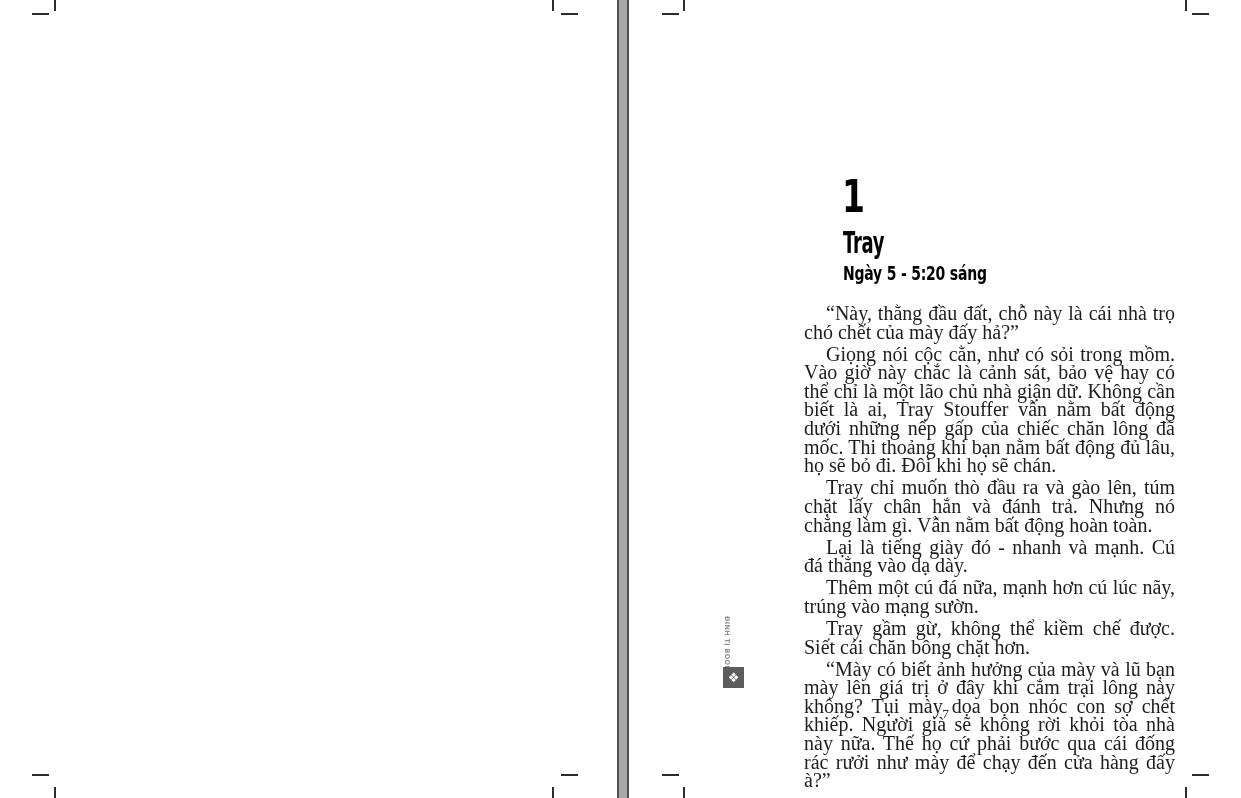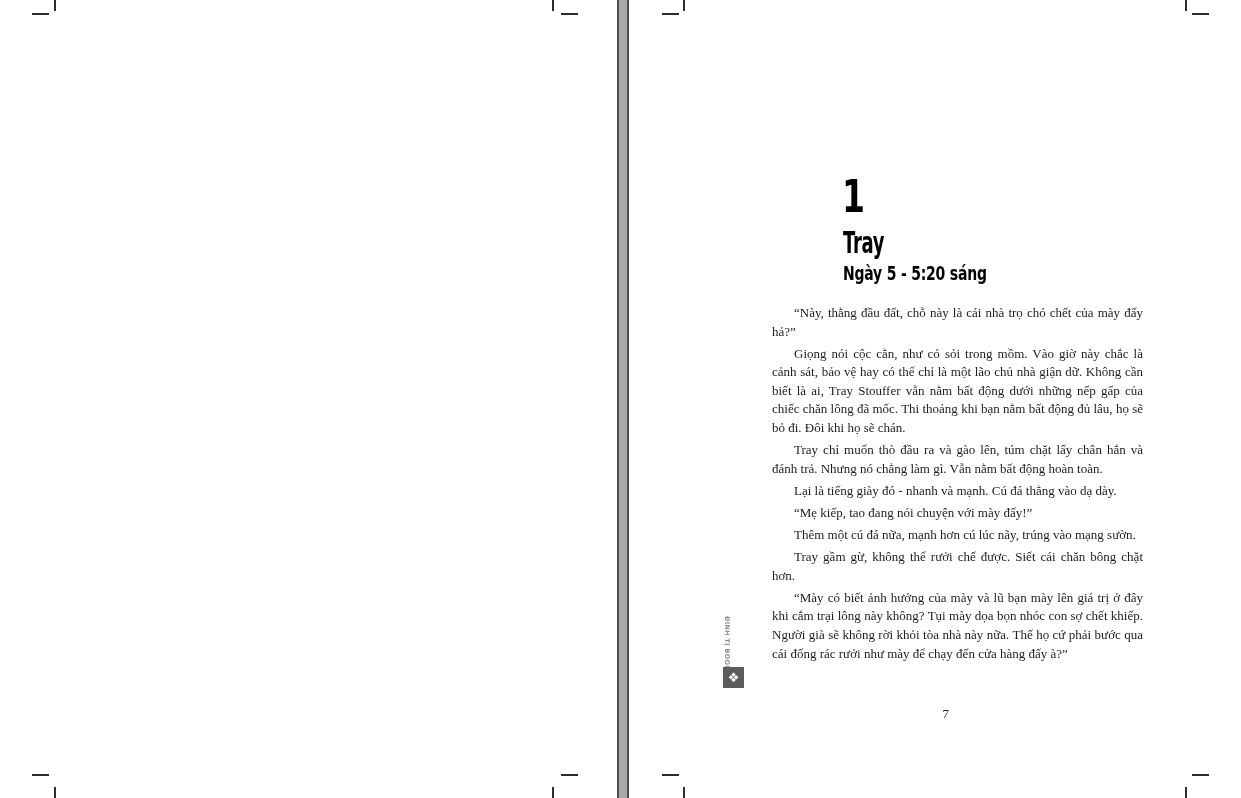--- a/index.html
+++ b/index.html
@@ -43,24 +43,24 @@
     white-space: nowrap;
     line-height: 1;
   }
   .ch-num   { left: 842px; top: 175px; font-size: 44px; transform: scaleX(0.75); letter-spacing: -1px; }
   .ch-title { left: 843px; top: 228px; font-size: 30px; transform: scaleX(0.60); letter-spacing: -0.5px; }
   .ch-sub   { left: 843px; top: 263px; font-size: 20px; transform: scaleX(0.70); letter-spacing: -0.3px; }
 
   
   .body-text {
     position: absolute;
-    left: 772px;
+    left: 804px;
     top: 304px;
     width: 371px;
-    font-size: 13px;
+    font-size: 20px;
     line-height: 18.6px;
     color: #1d1d1d;
     text-align: justify;
   }
   .body-text p {
     margin: 0 0 3.5px 0;
     text-indent: 22px;
   }
 
   
@@ -135,23 +135,22 @@
 
   <div class="ch ch-num">1</div>
   <div class="ch ch-title">Tray</div>
   <div class="ch ch-sub">Ngày 5 - 5:20 sáng</div>
 
   <div class="body-text">
     <p>“Này, thằng đầu đất, chỗ này là cái nhà trọ chó chết của mày đấy hả?”</p>
     <p>Giọng nói cộc cằn, như có sỏi trong mồm. Vào giờ này chắc là cảnh sát, bảo vệ hay có thể chỉ là một lão chủ nhà giận dữ. Không cần biết là ai, Tray Stouffer vẫn nằm bất động dưới những nếp gấp của chiếc chăn lông đã mốc. Thi thoảng khi bạn nằm bất động đủ lâu, họ sẽ bỏ đi. Đôi khi họ sẽ chán.</p>
     <p>Tray chỉ muốn thò đầu ra và gào lên, túm chặt lấy chân hắn và đánh trả. Nhưng nó chẳng làm gì. Vẫn nằm bất động hoàn toàn.</p>
     <p>Lại là tiếng giày đó - nhanh và mạnh. Cú đá thẳng vào dạ dày.</p>
-    <p>“Mẹ kiếp, tao đang nói chuyện với mày đấy!”</p>
     <p>Thêm một cú đá nữa, mạnh hơn cú lúc nãy, trúng vào mạng sườn.</p>
-    <p>Tray gầm gừ, không thể rưởi chế được. Siết cái chăn bông chặt hơn.</p>
+    <p>Tray gầm gừ, không thể kiềm chế được. Siết cái chăn bông chặt hơn.</p>
     <p>“Mày có biết ảnh hưởng của mày và lũ bạn mày lên giá trị ở đây khi cắm trại lông này không? Tụi mày dọa bọn nhóc con sợ chết khiếp. Người già sẽ không rời khỏi tòa nhà này nữa. Thế họ cứ phải bước qua cái đống rác rưởi như mày để chạy đến cửa hàng đấy à?”</p>
   </div>
 
   <div class="folio">7</div>
 
   <div class="pub-vertical">ĐINH TỊ BOOKS</div>
   <div class="pub-logo">
     <span>❖</span>
   </div>
 

